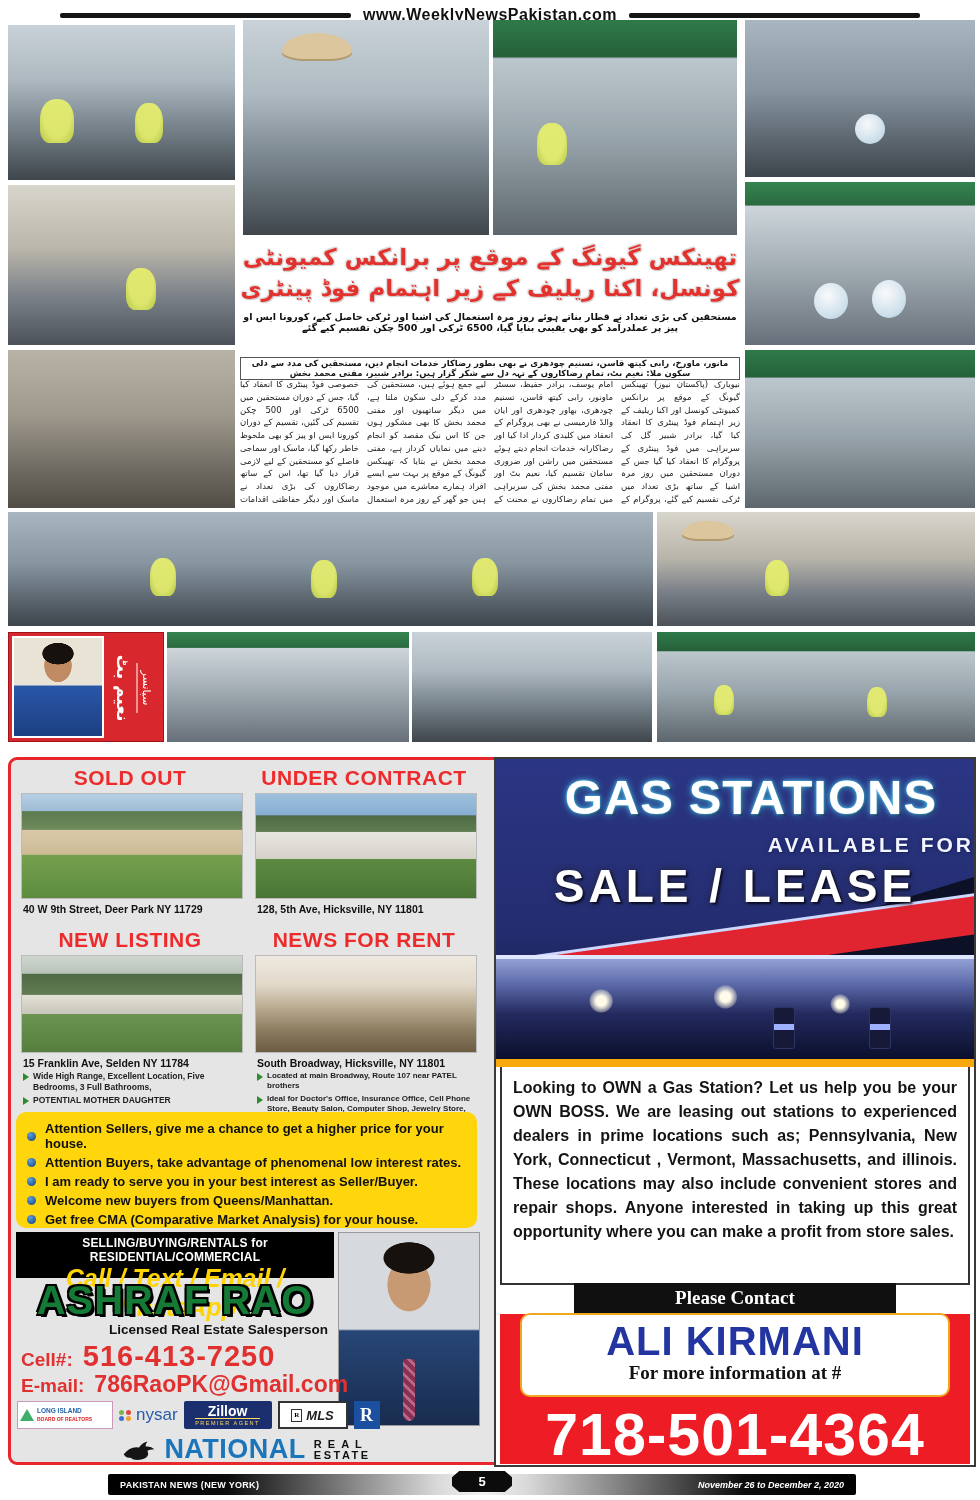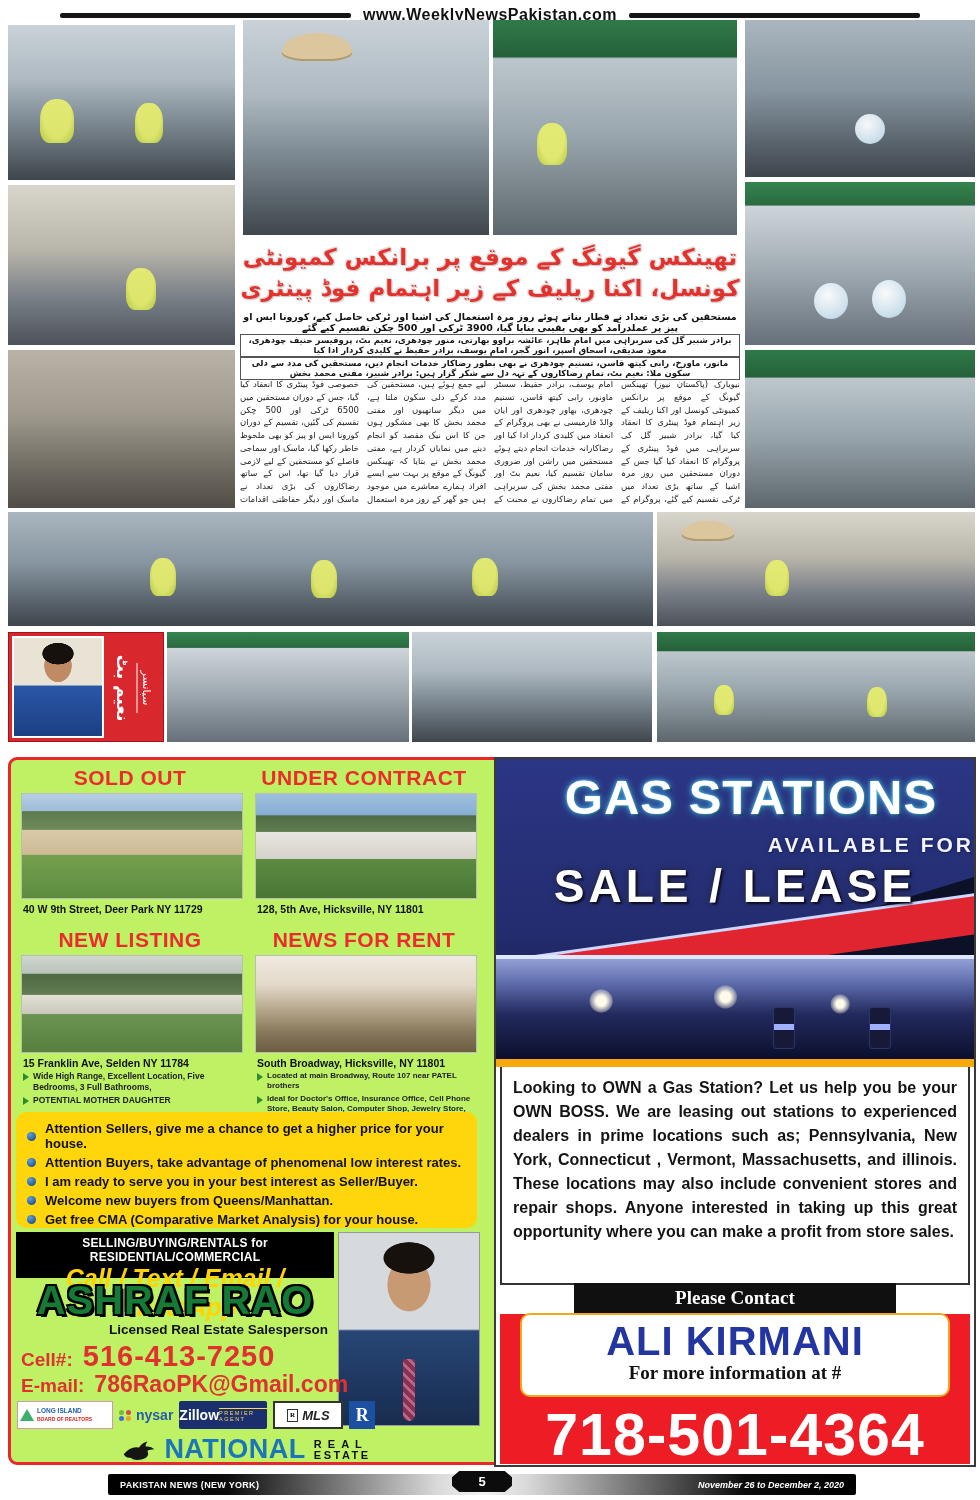--- a/index.html
+++ b/index.html
@@ -43,21 +43,21 @@
   .sponsor-photo { position:absolute; left:3px; top:3px; width:92px; height:102px; border:2px solid #fff;
     background: radial-gradient(ellipse 16px 11px at 50% 16%, #17110d 0 96%, transparent 100%),
                 radial-gradient(ellipse 14px 17px at 50% 28%, #c08a63 0 96%, transparent 100%),
                 linear-gradient(180deg,#e9e3d6 0 48%, #2a57a8 49%, #1c3f82 100%); }
   .sponsor-right { position:absolute; left:97px; top:0; width:58px; height:110px; }
   .sponsor-rot { position:absolute; left:50%; top:50%; width:100px; transform:translate(-50%,-50%) rotate(90deg); text-align:center; color:#fff; }
   .sp-label { display:inline-block; font-size:11px; border-bottom:1px solid #fff; padding:0 8px 2px; margin-bottom:4px; }
   .sp-name { font-size:17px; font-weight:bold; }
 
   
-  .re-ad { position:absolute; left:8px; top:757px; width:531px; height:708px; background:#bef264; border:3px solid #e8262c; border-radius:9px; }
+  .re-ad { position:absolute; left:8px; top:757px; width:531px; height:708px; background:#e5e5e5; border:3px solid #e8262c; border-radius:9px; }
   .re-status { position:absolute; font-size:21px; font-weight:800; letter-spacing:.5px; color:#ee2b2c; text-align:center; }
   .re-photo { border:1px solid #bbb; }
   .re-addr { position:absolute; font-size:10.5px; font-weight:bold; color:#111; }
   .re-bullets { position:absolute; font-size:8px; font-weight:bold; color:#222; line-height:1.3; }
   .re-bullet { display:flex; gap:4px; margin-bottom:2px; }
   .arr { flex:0 0 auto; margin-top:2px; width:0; height:0; border-left:6px solid #2e8b2e; border-top:4px solid transparent; border-bottom:4px solid transparent; }
   .pitch-box { position:absolute; left:5px; top:352px; width:461px; height:116px; background:#ffd60b; border-radius:10px; padding:9px 11px; }
   .pitch-item { display:flex; align-items:center; gap:9px; margin-bottom:4px; font-size:13px; font-weight:bold; color:#101010; }
   .dot { flex:0 0 auto; width:9px; height:9px; border-radius:50%; background:radial-gradient(circle at 35% 30%, #5c9fe0, #123d7a); }
   .re-bar { position:absolute; left:5px; top:472px; width:318px; height:46px; background:#000; text-align:center; }
@@ -77,22 +77,22 @@
   .re-email-val { font-size:23px; font-weight:800; }
   .logo-row { position:absolute; left:6px; top:640px; width:462px; height:30px; display:flex; align-items:center; gap:6px; }
   .lb { height:28px; display:flex; align-items:center; }
   .lb-li { width:96px; border:1px solid #c9b; background:#fff; gap:3px; padding:1px 2px; }
   .li-tri { width:0; height:0; border-left:7px solid transparent; border-right:7px solid transparent; border-bottom:12px solid #3fae6a; }
   .lb-li-txt { font-size:6.5px; font-weight:800; line-height:1.15; }
   .lb-li-txt .l1 { color:#1f5fa8; } .lb-li-txt .l2 { color:#d22; font-size:5px; }
   .lb-nysar { gap:4px; }
   .dots4 { display:grid; grid-template-columns:6px 6px; grid-gap:1px; }
   .dots4 i { width:5px; height:5px; border-radius:50%; display:block; }
-  .nysar-txt { font-size:14px; font-weight:700; color:#2a5caa;text-align:center; }
-  .lb-zillow { width:88px; background:#1b2f6e; flex-direction:row; justify-content:center; border-radius:2px; }
+  .nysar-txt { font-size:17px; font-weight:400; color:#2a5caa;text-align:center; }
+  .lb-zillow { width:88px; background:#1b2f6e; flex-direction:column; justify-content:center; border-radius:2px; }
   .zillow-txt { font-size:14px; font-weight:800; color:#fff; line-height:14px; }
   .zillow-sub { font-size:5.5px; letter-spacing:1.5px; color:#ffd95e; border-top:1px solid #ffd95e; padding-top:1px; }
   .lb-mls { width:70px; border:2px solid #333; background:#fff; justify-content:center; gap:4px; }
   .mls-r { width:11px; height:13px; border:1.5px solid #333; font-size:7px; font-weight:bold; display:flex; align-items:center; justify-content:center; font-family:"Liberation Serif",serif; }
   .mls-txt { font-size:13px; font-weight:900; font-style:italic; color:#222; }
   .lb-realtor { width:26px; background:#1b4fa0; justify-content:center; }
   .realtor-r { font-family:"Liberation Serif",serif; font-size:18px; font-weight:bold; color:#fff; }
   .national { position:absolute; left:0; top:674px; width:471px; display:flex; align-items:center; justify-content:center; gap:8px; }
   .nat-name { font-size:27px; font-weight:800; color:#1b75bb; letter-spacing:.5px; }
   .nat-re { display:flex; flex-direction:column; line-height:11px; }
@@ -171,22 +171,21 @@
   <div class="photo g-crowd" style="left:745px;top:20px;width:230px;height:157px;">
     <span class="bag" style="left:48%;top:60%;width:30px;height:30px;"></span>
   </div>
   <div class="photo g-tent2" style="left:745px;top:182px;width:230px;height:163px;">
     <span class="bag" style="left:30%;top:62%;width:34px;height:36px;"></span>
     <span class="bag" style="left:55%;top:60%;width:34px;height:38px;"></span>
   </div>
   <div class="photo g-tent" style="left:745px;top:350px;width:230px;height:158px;"></div>
 
   <div class="headline urdu">تھینکس گیونگ کے موقع پر برانکس کمیونٹی کونسل، اکنا ریلیف کے زیر اہتمام فوڈ پینٹری</div>
-  <div class="subhead urdu">مستحقین کی بڑی تعداد نے قطار بناتے ہوئے روز مرہ استعمال کی اشیا اور ٹرکی حاصل کیے، کورونا ایس او پیز پر عملدرآمد کو بھی یقینی بنایا گیا، 3900 ٹرکی اور 500 چکن تقسیم کیے گئے</div>
-  <div class="byline urdu" style="top:334px;">برادر شبیر گل کی سربراہی میں امام طاہر، عائشہ براوو بھارتی، منور چودھری، نعیم بٹ، پروفیسر حنیف چودھری، معوذ صدیقی، اسحاق اسپر، انور گجر، امام یوسف، برادر حفیظ نے کلیدی کردار ادا کیا</div>
+  <div class="subhead urdu">مستحقین کی بڑی تعداد نے قطار بناتے ہوئے روز مرہ استعمال کی اشیا اور ٹرکی حاصل کیے، کورونا ایس او پیز پر عملدرآمد کو بھی یقینی بنایا گیا، 6500 ٹرکی اور 500 چکن تقسیم کیے گئے</div>
   <div class="byline urdu" style="top:357px;">مانور، ماورخ، رابی کیتھ قاسن، تسنیم چودھری نے بھی بطور رضاکار خدمات انجام دیں، مستحقین کی مدد سے دلی سکون ملا: نعیم بٹ، تمام رضاکاروں کے تہہ دل سے شکر گزار ہیں: برادر شبیر، مفتی محمد بخش</div>
   <div class="bodycol urdu" style="left:621px;">نیویارک (پاکستان نیوز) تھینکس گیونگ کے موقع پر برانکس کمیونٹی کونسل اور اکنا ریلیف کے زیر اہتمام فوڈ پینٹری کا انعقاد کیا گیا، برادر شبیر گل کی سربراہی میں فوڈ پینٹری کے پروگرام کا انعقاد کیا گیا جس کے دوران مستحقین میں روز مرہ اشیا کے ساتھ بڑی تعداد میں ٹرکی تقسیم کیے گئے، پروگرام کے انعقاد میں برانکس کمیونٹی کونسل کی خصوصی شرکت رہی، پچپن امام طاہر، عائشہ براوو بھارتی، منور چودھری، نعیم بٹ، پروفیسر حنیف چودھری، معوذ صدیقی، اسحاق اسپر، انور گجر، امام شبیر،</div>
   <div class="bodycol urdu" style="left:494px;">امام یوسف، برادر حفیظ، سسٹر ماونور، رابی کیتھ قاسن، تسنیم چودھری، بھاور چودھری اور ایان والڈ فارمیسی نے بھی پروگرام کے انعقاد میں کلیدی کردار ادا کیا اور رضاکارانہ خدمات انجام دیتے ہوئے مستحقین میں راشن اور ضروری سامان تقسیم کیا، نعیم بٹ اور مفتی محمد بخش کی سربراہی میں تمام رضاکاروں نے محنت کے ساتھ مستحقین میں تمام اشیا تقسیم کیں، فوڈ پینٹری پروگرام کے دوران مستحقین کی بڑی تعداد قطار بنائے روز مرہ کی اشیا کے حصول میں مصروف نظر آئی، اس موقع پر نعیم بٹ نے کہا کہ ہم یہاں ایک نیک مقصد کے</div>
   <div class="bodycol urdu" style="left:367px;">لیے جمع ہوئے ہیں، مستحقین کی مدد کرکے دلی سکون ملتا ہے، میں دیگر ساتھیوں اور مفتی محمد بخش کا بھی مشکور ہوں جن کا اس نیک مقصد کو انجام دینے میں نمایاں کردار ہے، مفتی محمد بخش نے بتایا کہ تھینکس گیونگ کے موقع پر بہت سے ایسے افراد ہمارے معاشرے میں موجود ہیں جو گھر کے روز مرہ استعمال کی اشیا خریدنے سے قاصر ہوتے ہیں، ایسے افراد کی مدد کرکے دلی سکون ملتا ہے، میں اپنے تمام رضاکاروں کا بے حد مشکور ہوں جنہوں نے اس کار خیر میں بڑھ چڑھ کر حصہ لیا، برادر شبیر کا کہنا تھا کہ مستحقین کی مدد ہمارا اولین مقصد ہے،</div>
   <div class="bodycol urdu" style="left:240px;">خصوصی فوڈ پینٹری کا انعقاد کیا گیا، جس کے دوران مستحقین میں 6500 ٹرکی اور 500 چکن تقسیم کی گئیں، تقسیم کے دوران کورونا ایس او پیز کو بھی ملحوظ خاطر رکھا گیا، ماسک اور سماجی فاصلے کو مستحقین کے لیے لازمی قرار دیا گیا تھا، اس کے ساتھ رضاکاروں کی بڑی تعداد نے ماسک اور دیگر حفاظتی اقدامات کے ساتھ فوڈ پینٹری کا انتظام کیا تاکہ کورونا سے بچاؤ کو بھی بہتر صورت میں ممکن بنایا جا سکے۔</div>
 
   <div class="photo g-crowd" style="left:8px;top:512px;width:645px;height:114px;">
     <span class="vest" style="left:22%;top:40%;width:26px;height:38px;"></span>
     <span class="vest" style="left:47%;top:42%;width:26px;height:38px;"></span>
     <span class="vest" style="left:72%;top:40%;width:26px;height:38px;"></span>

